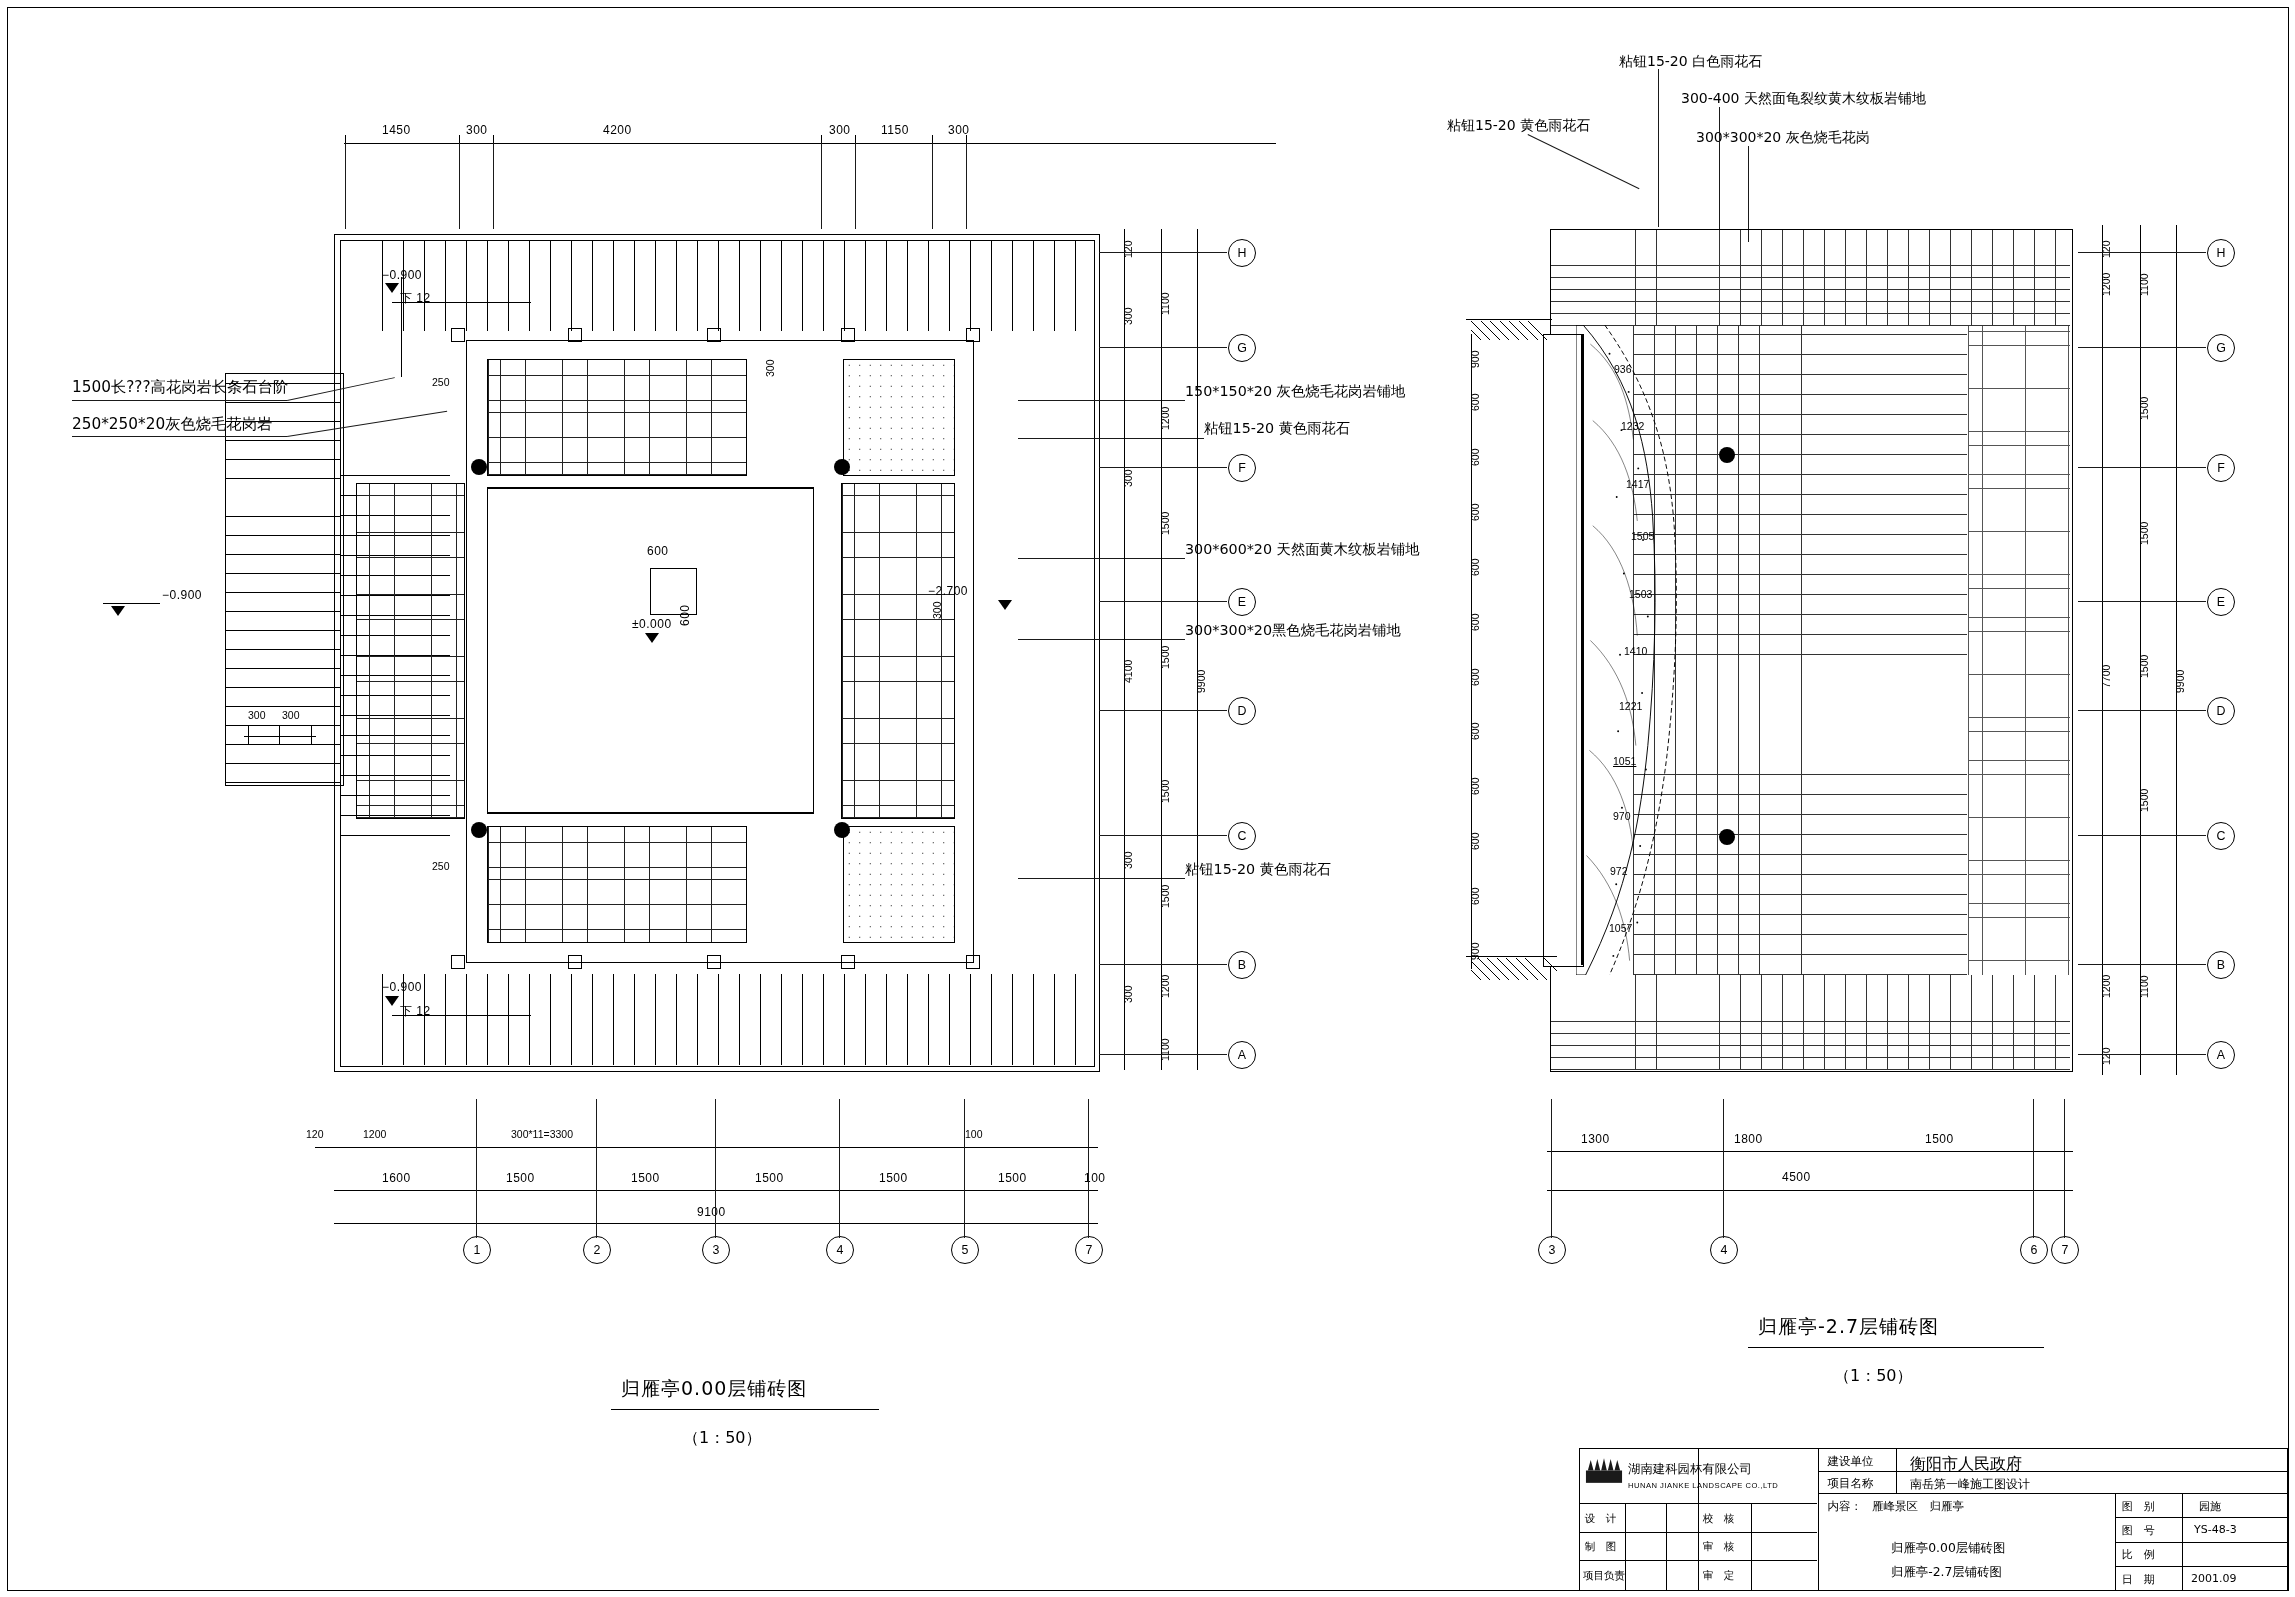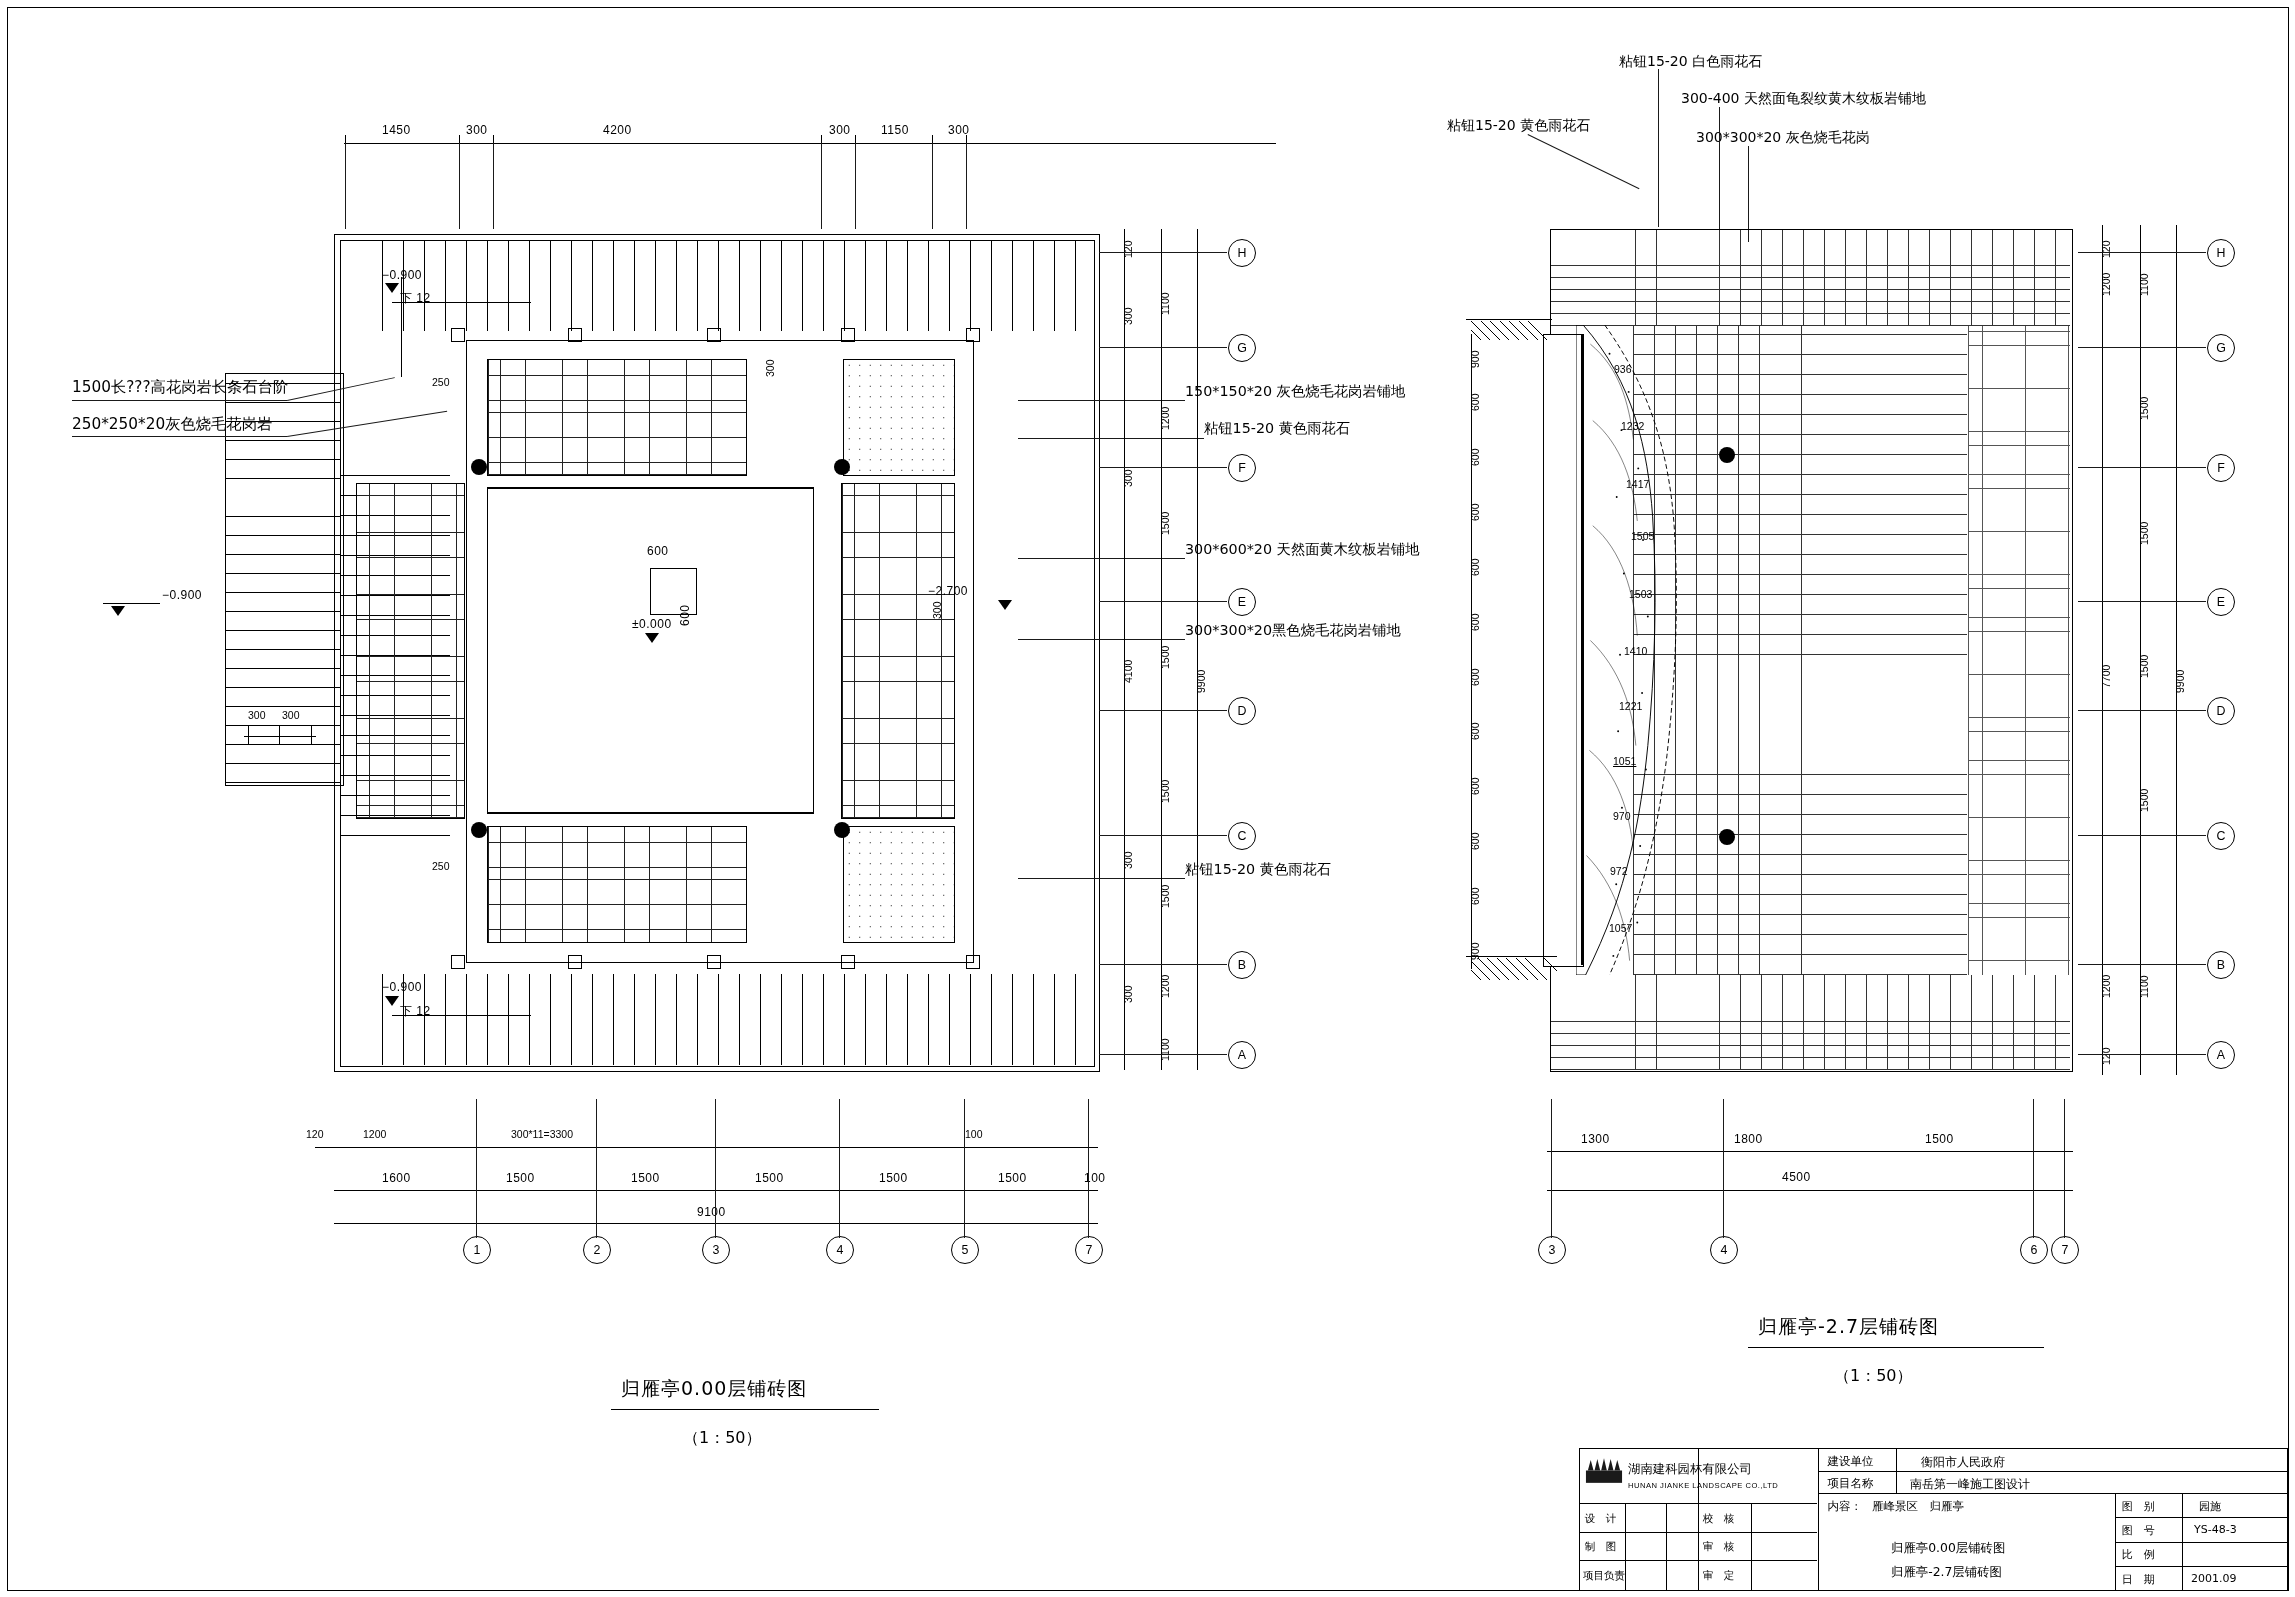--- a/index.html
+++ b/index.html
@@ -426,21 +426,21 @@
     </div>
     <div class="abs" style="left:118px;top:0;width:0.7px;height:141px;background:#000;"></div>
     <div class="abs" style="left:238px;top:0;width:1px;height:141px;background:#000;"></div>
 
     <div class="abs" style="left:239px;top:0;width:468px;height:141px;">
       <div class="abs" style="left:0;top:22px;width:468px;height:0.7px;background:#000;"></div>
       <div class="abs" style="left:0;top:44px;width:468px;height:1px;background:#000;"></div>
       <div class="abs" style="left:77px;top:0;width:0.7px;height:44px;background:#000;"></div>
 
       <div class="txt cn" style="left:8.6px;top:4.8px;font-size:11.5px;">建设单位</div>
-      <div class="txt cn" style="left:102px;top:4.8px;font-size:12px;">衡阳市人民政府</div>
+      <div class="txt cn" style="left:91px;top:4.8px;font-size:16px;">衡阳市人民政府</div>
       <div class="txt cn" style="left:8.6px;top:27px;font-size:11.5px;">项目名称</div>
       <div class="txt cn" style="left:91px;top:27px;font-size:12px;">南岳第一峰施工图设计</div>
 
       <div class="txt cn" style="left:8.6px;top:50px;font-size:11.5px;">内容：</div>
       <div class="txt cn" style="left:53px;top:50px;font-size:11.5px;">雁峰景区　归雁亭</div>
       <div class="txt cn" style="left:72px;top:91px;font-size:12.4px;">归雁亭0.00层铺砖图</div>
       <div class="txt cn" style="left:72px;top:115px;font-size:12.4px;">归雁亭-2.7层铺砖图</div>
 
       <div class="abs" style="left:296px;top:44px;width:172px;height:97px;">
         <div class="abs" style="left:0;top:0;width:0.9px;height:97px;background:#000;"></div>

